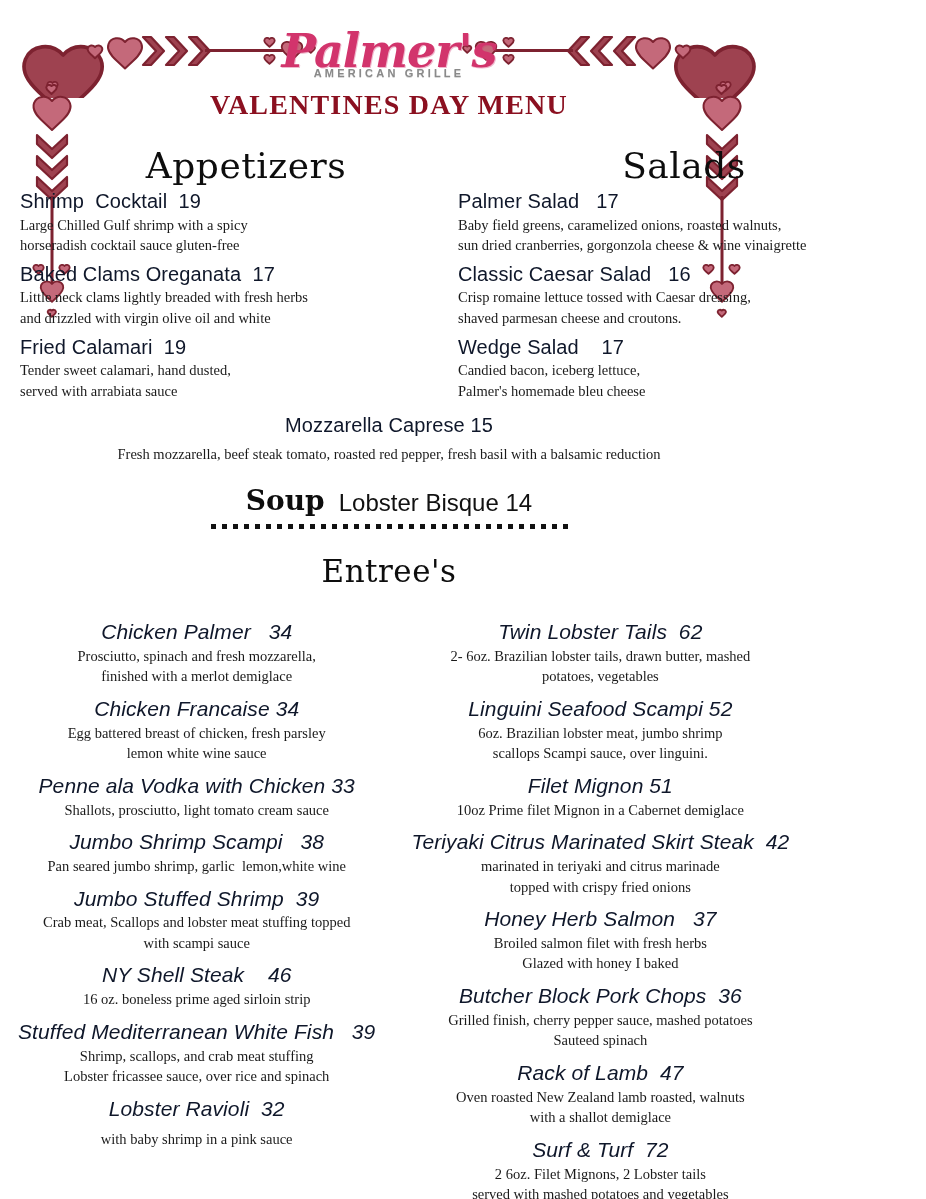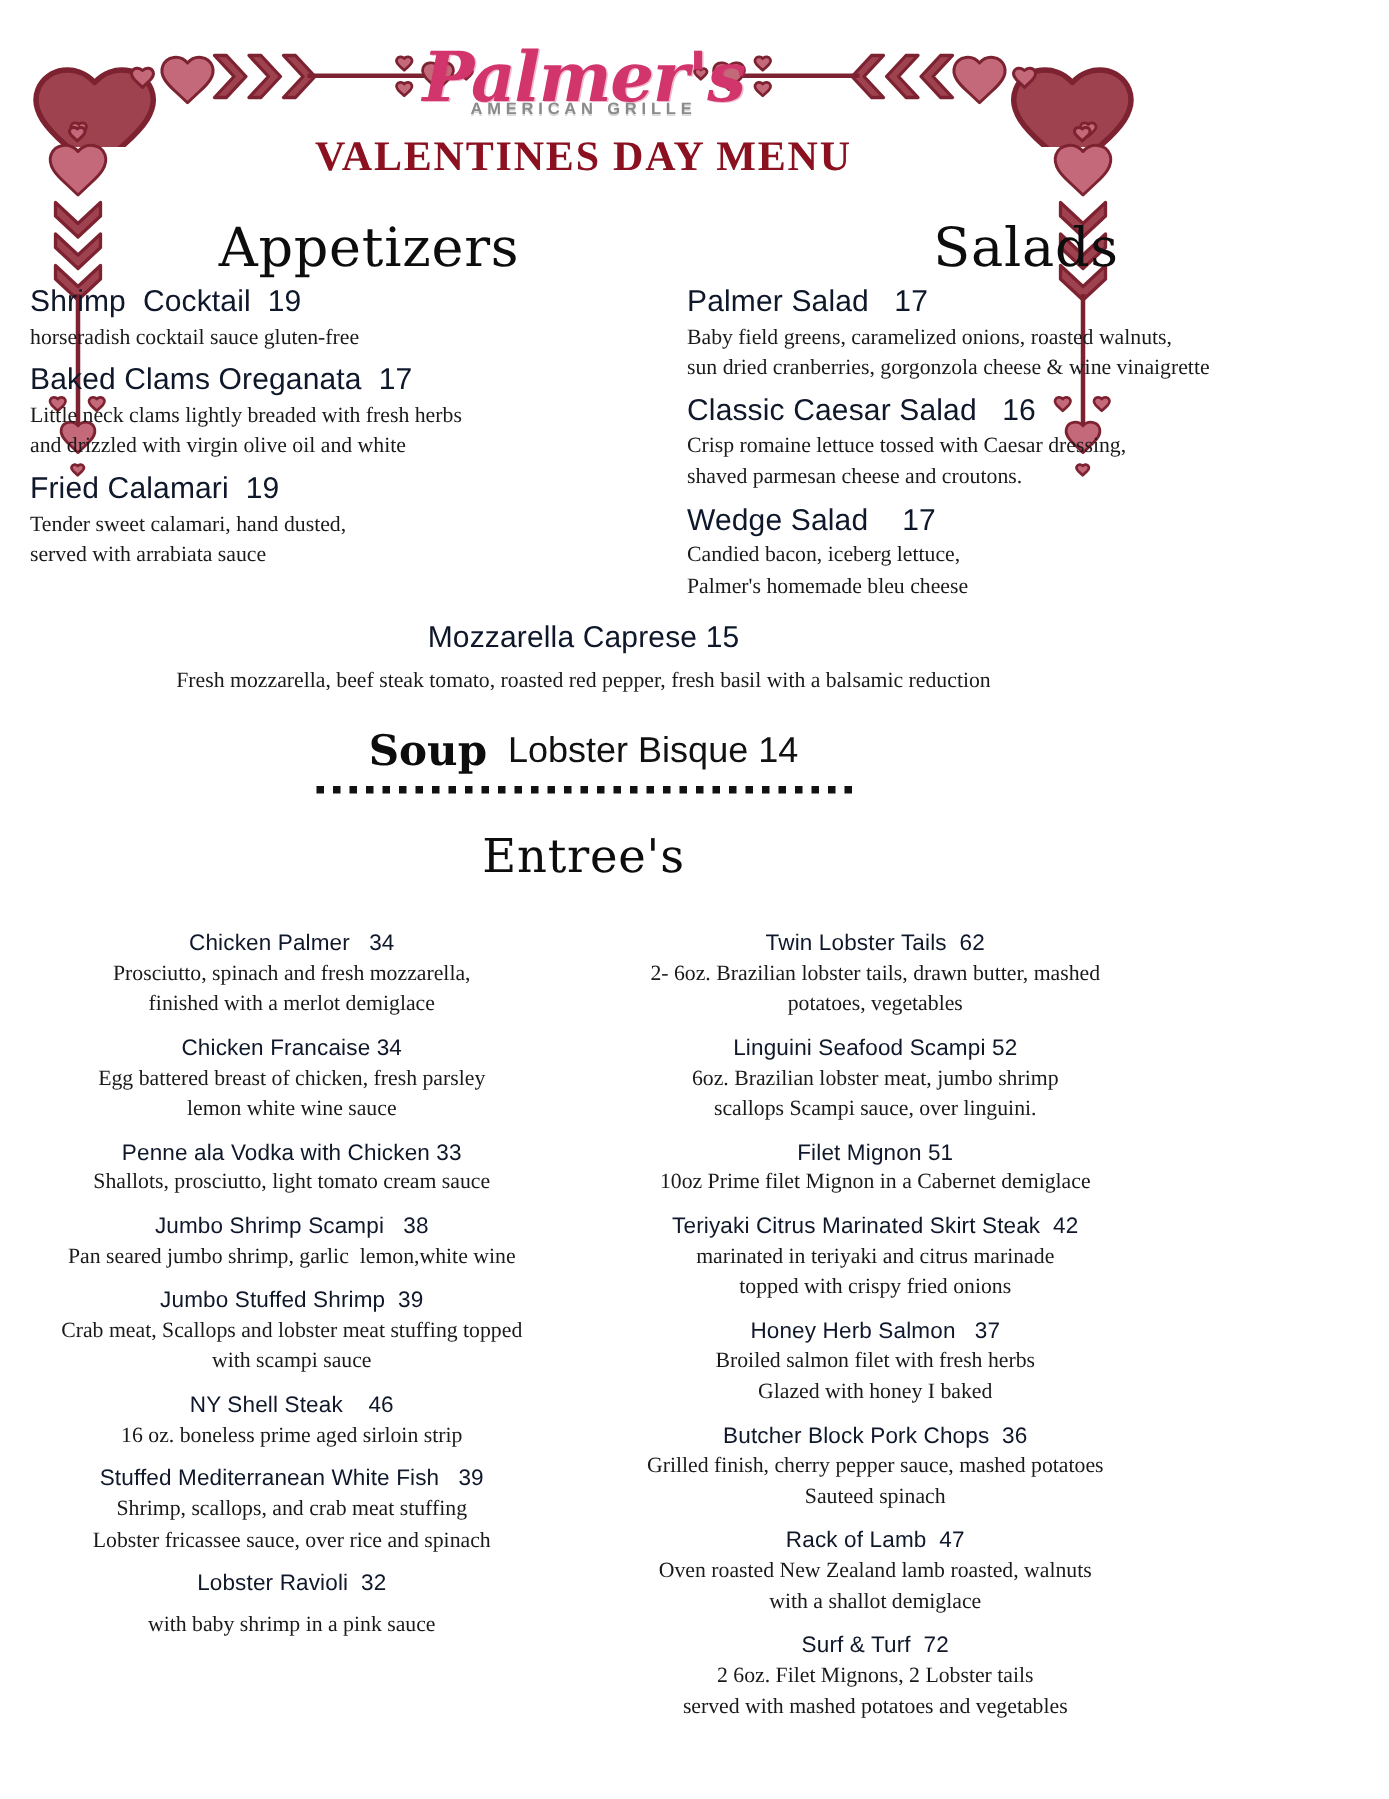--- a/index.html
+++ b/index.html
@@ -89,42 +89,42 @@
   .ap-item { margin-bottom: 7px; }
 
   
   .caprese { position:absolute; top:414px; left:0; right:0; text-align:center; }
   .caprese .item-name { font-size: 20px; }
   .caprese .item-desc { font-size: 14.5px; margin-top: 6px; }
 
   
   .soup-row {
     position:absolute; top:484px; left:0; right:0;
-    display:flex; align-items:center; justify-content:center; gap:14px;
+    display:flex; align-items:flex-end; justify-content:center; gap:14px;
   }
   .soup-head { font-family:"DejaVu Serif", serif; font-size:28px; font-weight:700; color:#0d0d0d; }
   .soup-item { font-family:"Liberation Sans", sans-serif; font-size:24px; color:#111; }
 
   .dot-divider {
     position:absolute; top:524px; left:0; right:0;
     display:flex; justify-content:center; gap:6px;
   }
   .dot-divider span {
     display:block; width:5px; height:5px; background:#111;
   }
 
   
   .entree-head { position:absolute; top:556px; left:0; right:0; }
   .entree-head .section-head { font-size:31px; letter-spacing:.5px; }
 
   .entrees { position:absolute; top:620px; left:0; right:0; display:flex; }
   .entrees .col-l { width:463px; padding:0 18px; }
   .entrees .col-r { width:463px; padding:0 18px; }
   .en-item { margin-bottom: 10px; text-align:center; }
-  .en-item .item-name { font-size: 15px; }
+  .en-item .item-name { font-size: 21px; font-style: italic; }
   .en-item .item-desc { font-size: 14.5px; }
 </style>
 </head>
 <body>
 
 <div class="page">
 
   <div class="deco deco-tl">
     <svg width="330" height="80" viewBox="0 0 330 80">
       <g fill="#9e4250" stroke="#7d2230" stroke-width="2.5" stroke-linejoin="round">
@@ -229,20 +229,21 @@
       <div class="logo-sub">AMERICAN GRILLE</div>
     </div>
     <div class="menu-title">VALENTINES DAY MENU</div>
   </div>
 
   <div class="block-apps">
     <div class="section-head apps-head">Appetizers</div>
     <div class="ap-item">
       <div class="item-name">Shrimp  Cocktail  19</div>
       <div class="item-desc">
+        <div>Large Chilled Gulf shrimp with a spicy</div>
         <div>horseradish cocktail sauce gluten-free</div>
       </div>
     </div>
     <div class="ap-item">
       <div class="item-name">Baked Clams Oreganata  17</div>
       <div class="item-desc">
         <div>Little neck clams lightly breaded with fresh herbs</div>
         <div>and drizzled with virgin olive oil and white</div>
       </div>
     </div>

